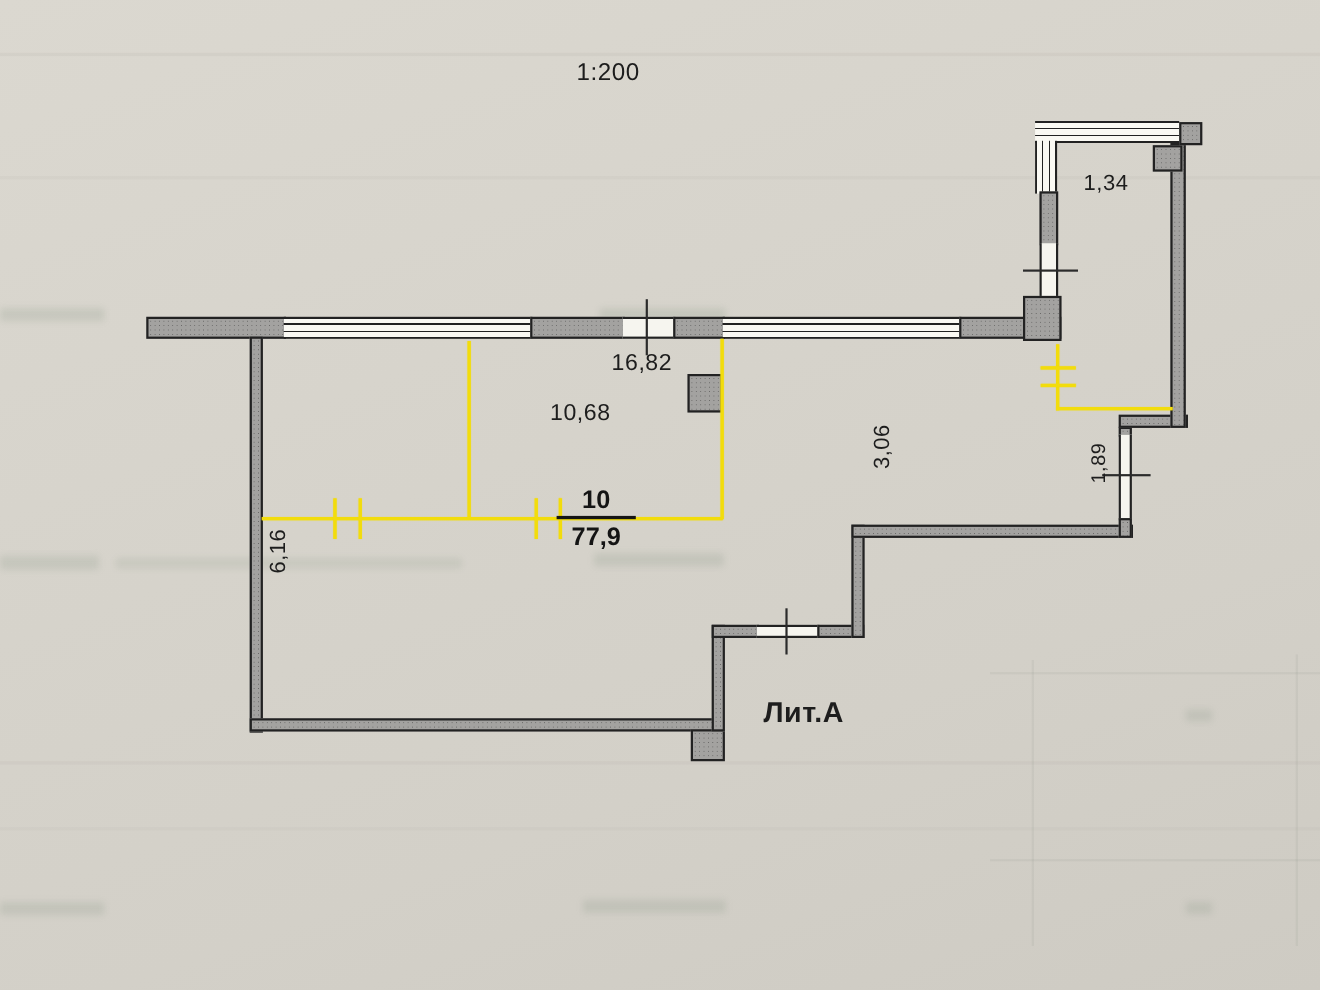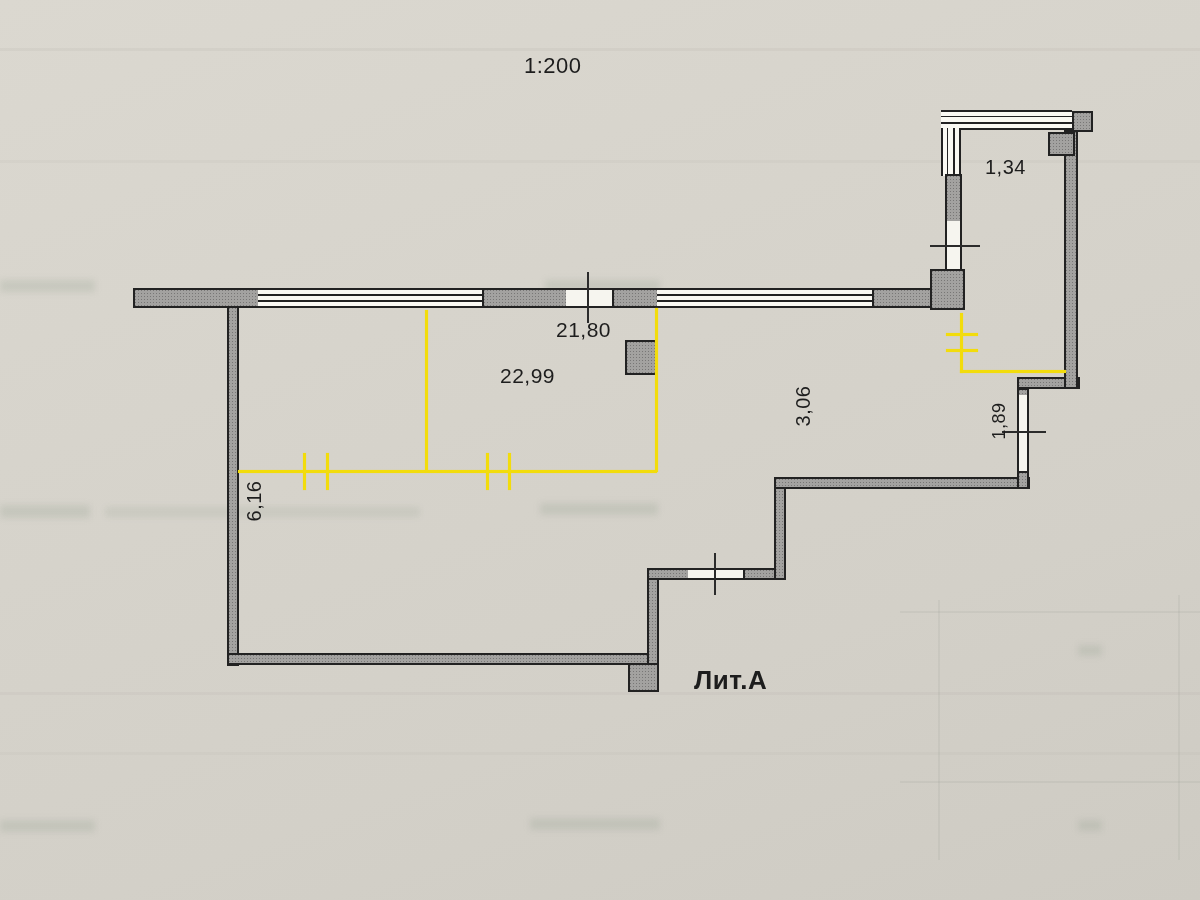--- a/index.html
+++ b/index.html
@@ -124,26 +124,30 @@
   <div class="yl" style="left:508px;top:453px;width:3px;height:37px;"></div>
   <div class="yl" style="left:960px;top:313px;width:3px;height:60px;"></div>
   <div class="yl" style="left:946px;top:333px;width:32px;height:3px;"></div>
   <div class="yl" style="left:946px;top:349px;width:32px;height:3px;"></div>
   <div class="yl" style="left:960px;top:370px;width:106px;height:3px;"></div>
 
   <div class="lbl" style="left:524px;top:53px;font-size:22px;">1:200</div>
 
   <div class="lbl" style="left:985px;top:156px;font-size:20px;">1,34</div>
 
-  <div class="lbl" style="left:556px;top:318px;">21,80</div>
+  <div class="lbl" style="left:556px;top:318px;">16,82</div>
 
-  <div class="lbl" style="left:500px;top:364px;">22,99</div>
+  <div class="lbl" style="left:500px;top:364px;">10,68</div>
 
   <div class="lbl rot" style="left:803px;top:406px;font-size:20px;">3,06</div>
 
   <div class="lbl rot" style="left:999px;top:421px;font-size:18px;">1,89</div>
 
   <div class="lbl rot" style="left:254px;top:501px;font-size:20px;">6,16</div>
 
+  <div class="fraction">
+    <span class="num">10</span>
+    <span class="den">77,9</span>
+  </div>
 
-  <div class="lbl bold" style="left:694px;top:632px;font-size:26px;margin-top:33px;">Лит.А</div>
+  <div class="lbl bold" style="left:694px;top:632px;font-size:26px;">Лит.А</div>
 
 </div>
 
 </body></html>

